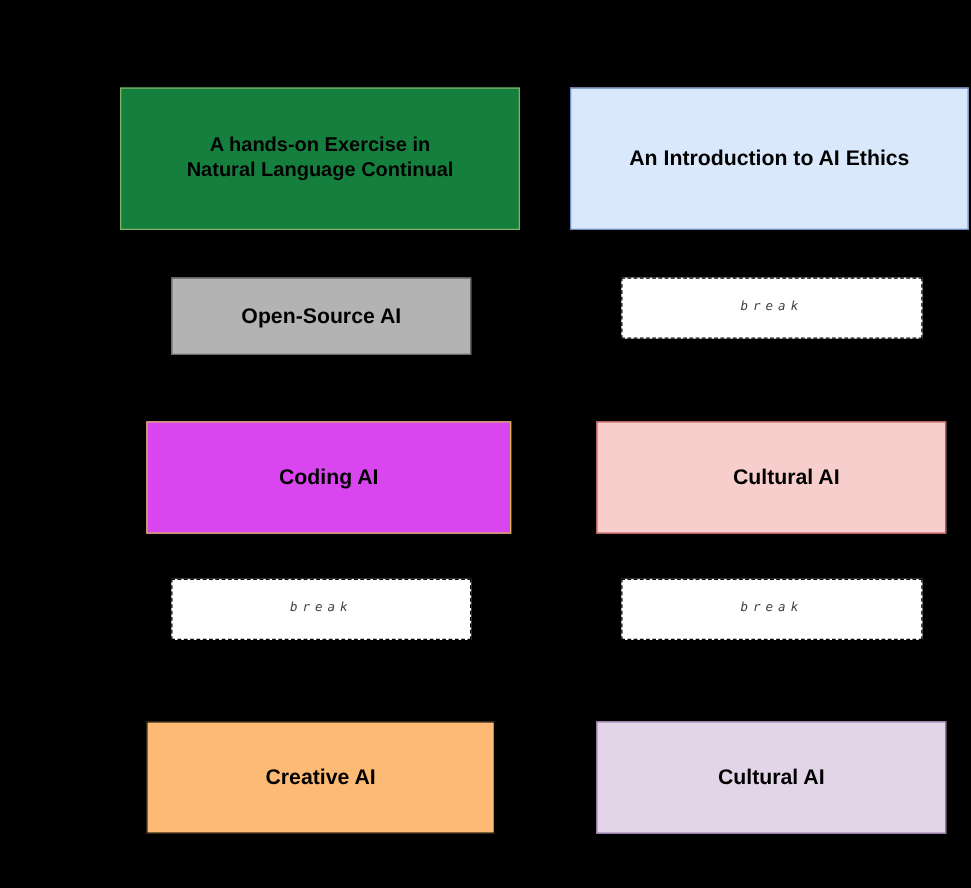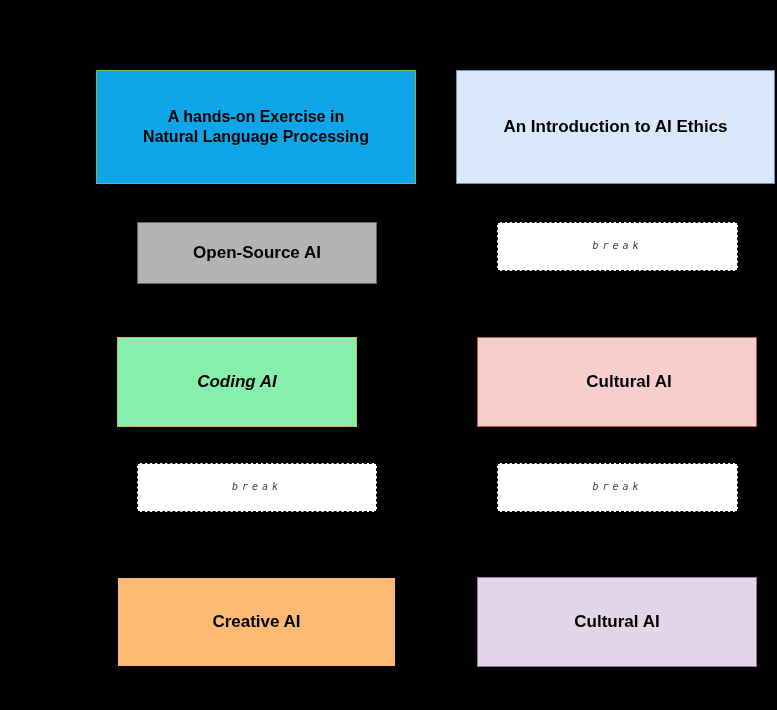--- a/index.html
+++ b/index.html
@@ -24,27 +24,27 @@
     text-align: center;
     color: #000000;
     font-weight: bold;
     font-size: 17px;
     line-height: 1.25;
   }
   .box .lbl { padding: 0 8px; }
 
   
   .b-nlp      { left: 96px;  top: 70px;  width: 320px; height: 114px;
-                background: #0ea5e9; border: 1px solid #82b366; font-size: 16px; }
+                background: #15803d; border: 1px solid #82b366; font-size: 16px; }
   .b-ethics   { left: 456px; top: 70px;  width: 319px; height: 114px;
                 background: #dae8fc; border: 1px solid #6c8ebf; }
   .b-opensrc  { left: 137px; top: 222px; width: 240px; height: 62px;
                 background: #b3b3b3; border: 1px solid #666666; }
-  .b-coding   { left: 117px; top: 337px; width: 240px; height: 90px;
-                background: #86efac; border: 1px solid #d6b656; font-style: italic; }
+  .b-coding   { left: 117px; top: 337px; width: 292px; height: 90px;
+                background: #d946ef; border: 1px solid #d6b656; }
   .b-cultural { left: 477px; top: 337px; width: 280px; height: 90px;
                 background: #f8cecc; border: 1px solid #b85450; padding-left: 24px; }
   .b-creative { left: 117px; top: 577px; width: 279px; height: 90px;
                 background: #fdba74; border: 1px solid #000000; }
   .b-continual{ left: 477px; top: 577px; width: 280px; height: 90px;
                 background: #e1d5e7; border: 1px solid #9673a6; }
 
   
   .brk {
     background: #ffffff;
@@ -63,21 +63,21 @@
   }
 </style>
 </head>
 <body>
 
 <div class="canvas">
 
   <div class="box b-nlp">
     <div class="lbl">
       <span>A hands-on Exercise in</span><br>
-      <span>Natural Language Processing</span>
+      <span>Natural Language Continual</span>
     </div>
   </div>
 
   <div class="box b-opensrc">
     <div class="lbl">Open-Source AI</div>
   </div>
 
   <div class="box b-coding">
     <div class="lbl">Coding AI</div>
   </div>

